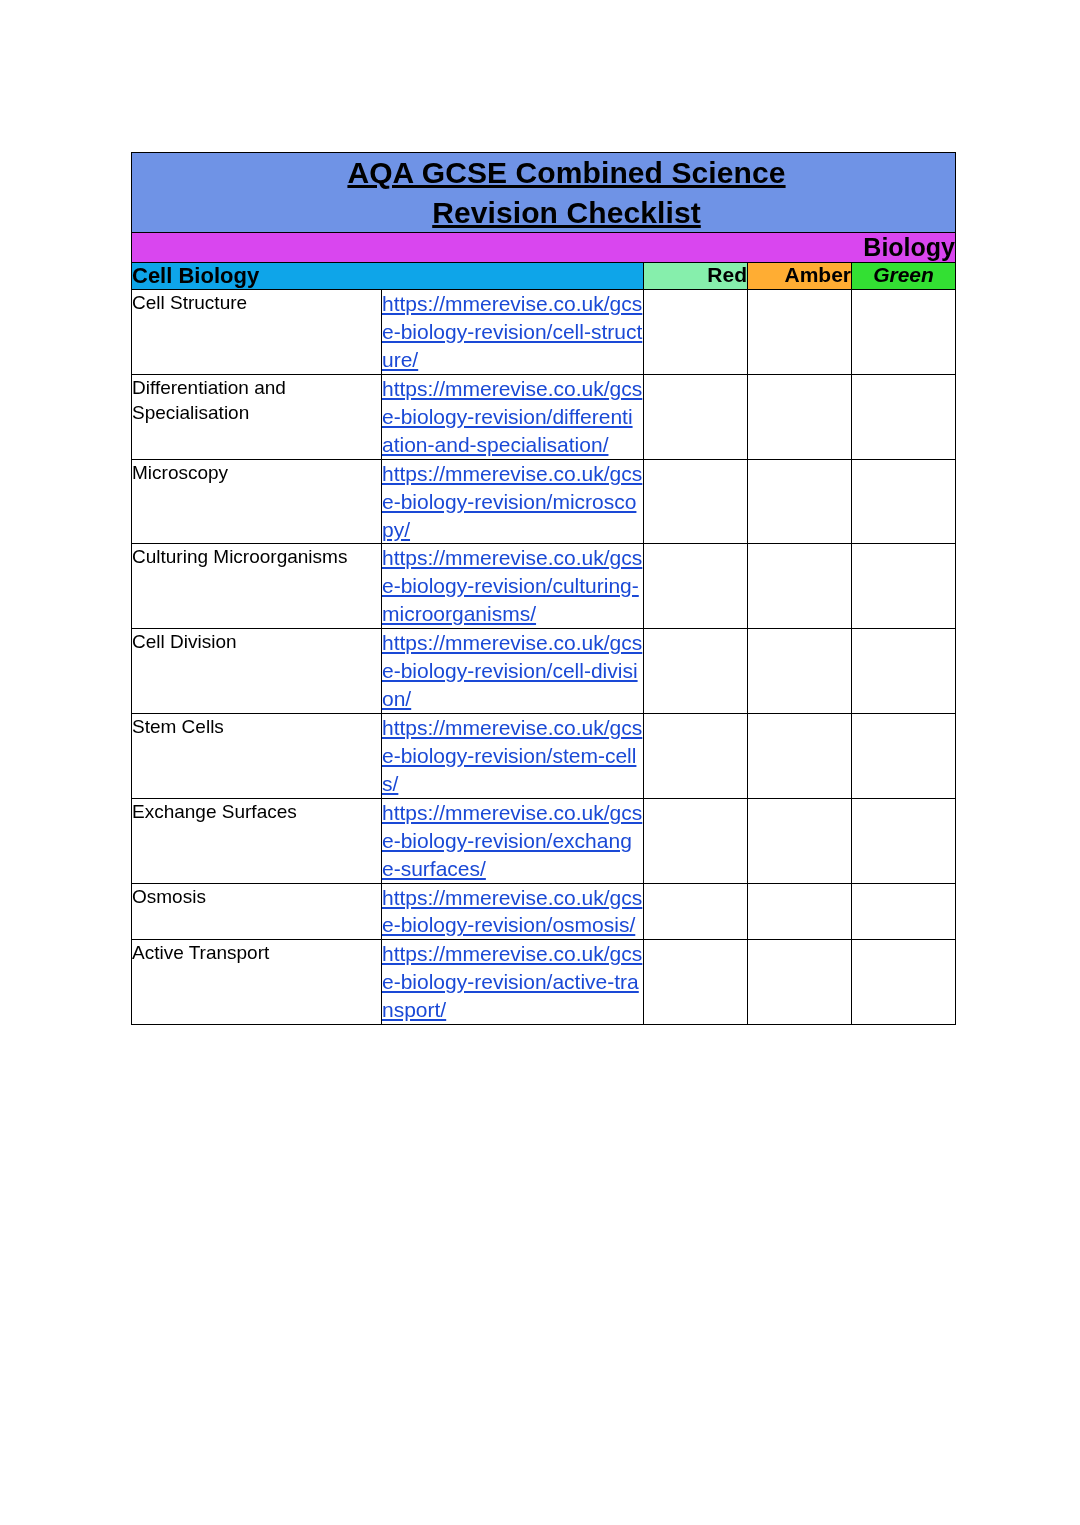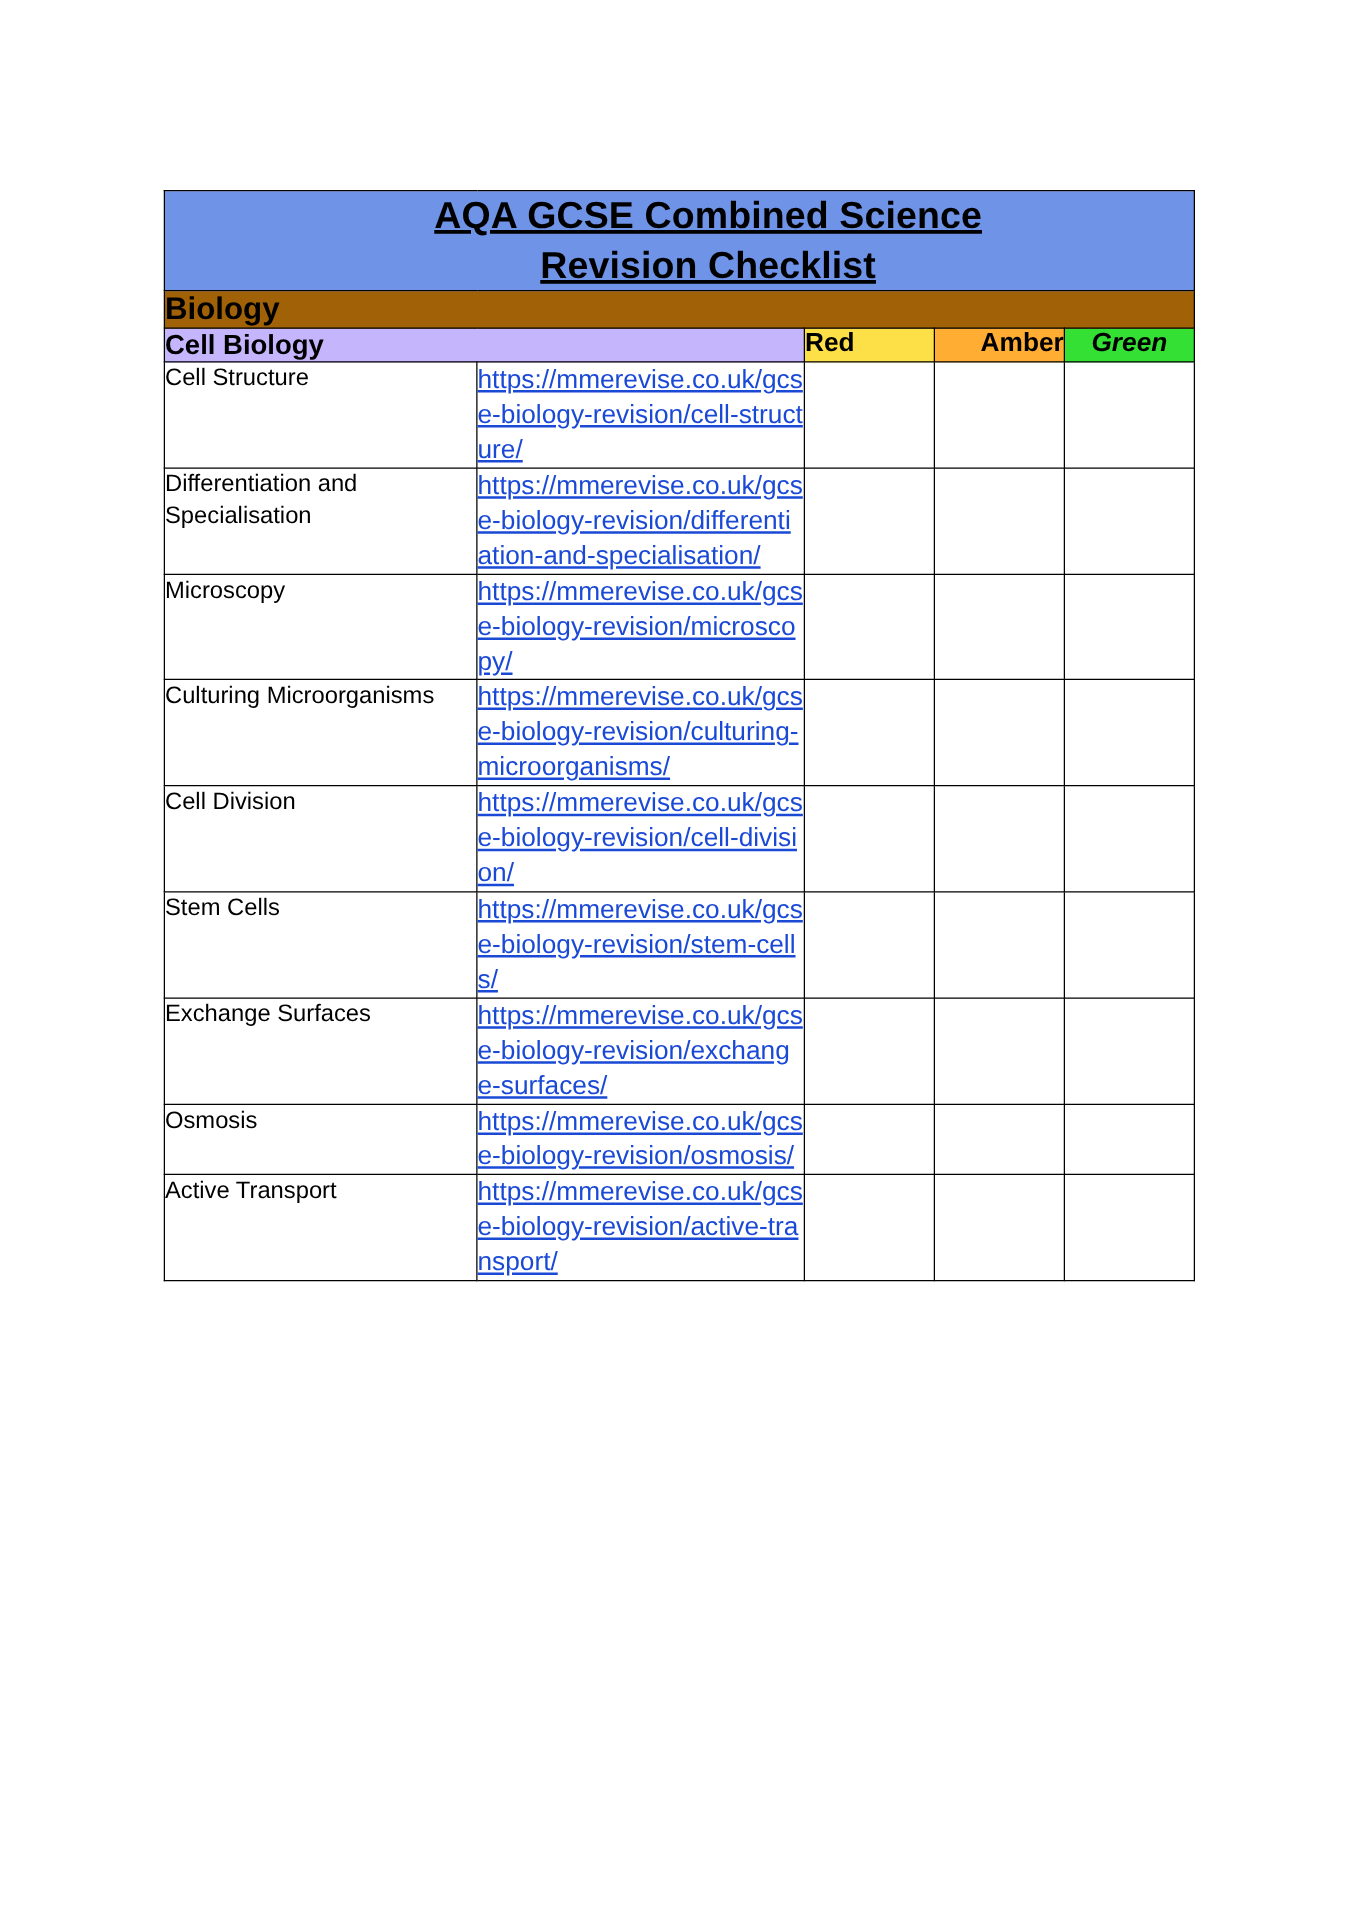--- a/index.html
+++ b/index.html
@@ -45,44 +45,44 @@
   .title-line {
     font-size: 30px;
     font-weight: bold;
     text-decoration: underline;
     line-height: 1.32;
     letter-spacing: 0.1px;
     margin-left: 46px;
   }
   
   .subject-cell {
-    background: #a16207;
-    text-align: left;
+    background: #d946ef;
+    text-align: right;
     padding: 10px 6px 12px 6px;
   }
   .subject-text {
     font-size: 25px;
     font-weight: bold;
   }
   
   .section-cell {
     background: #8ec martial;
   }
   .section-cell {
-    background: #c4b5fd;
+    background: #0ea5e9;
     padding: 8px 10px 10px 10px;
     vertical-align: middle;
   }
   .section-text {
     font-size: 22px;
     font-weight: bold;
   }
   .rag-red {
-    background: #fde047;
-    text-align: left;
+    background: #86efac;
+    text-align: right;
     vertical-align: middle;
     padding: 8px 4px 10px 4px;
   }
   .rag-amber {
     background: #ffad33;
     text-align: right;
     vertical-align: middle;
     padding: 8px 4px 10px 4px;
   }
   .rag-green {

